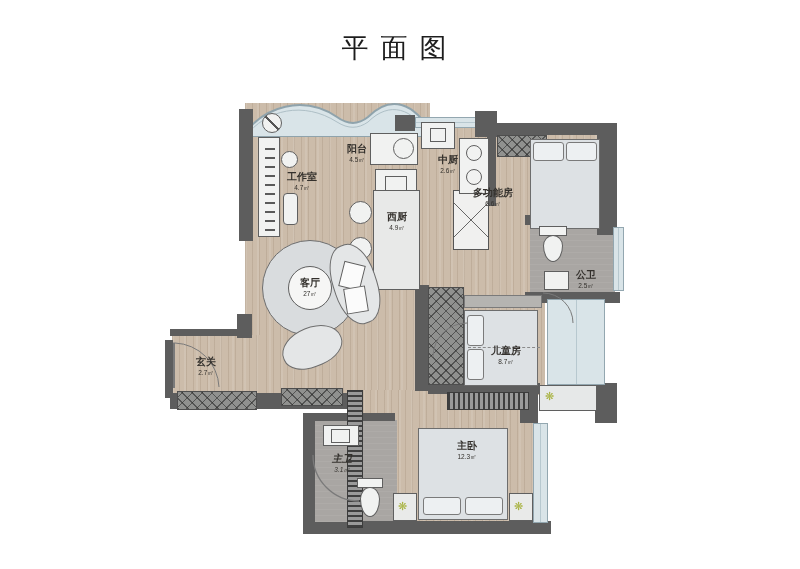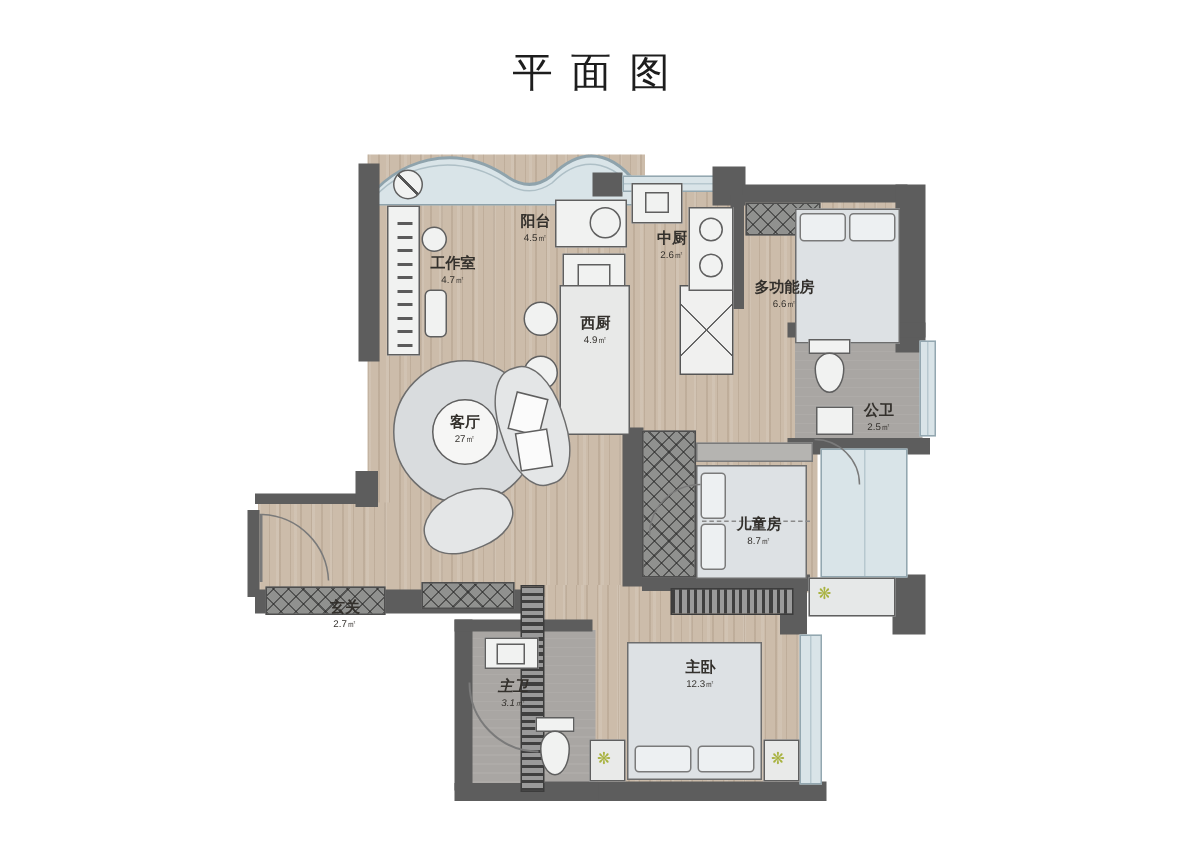--- a/index.html
+++ b/index.html
@@ -176,37 +176,37 @@
       <div class="a">4.7㎡</div>
     </div>
     <div class="rlabel" style="left:192px;top:58px;">
       <div class="n">阳台</div>
       <div class="a">4.5㎡</div>
     </div>
     <div class="rlabel" style="left:283px;top:69px;">
       <div class="n">中厨</div>
       <div class="a">2.6㎡</div>
     </div>
-    <div class="rlabel" style="left:358px;top:102px;">
+    <div class="rlabel" style="left:328px;top:102px;">
       <div class="n">多功能房</div>
       <div class="a">6.6㎡</div>
     </div>
     <div class="rlabel" style="left:232px;top:126px;">
       <div class="n">西厨</div>
       <div class="a">4.9㎡</div>
     </div>
     <div class="rlabel" style="left:421px;top:184px;">
       <div class="n">公卫</div>
       <div class="a">2.5㎡</div>
     </div>
     <div class="rlabel" style="left:145px;top:192px;">
       <div class="n">客厅</div>
       <div class="a">27㎡</div>
     </div>
-    <div class="rlabel" style="left:65px;top:271px;margin-top:44px;">
+    <div class="rlabel" style="left:41px;top:271px;">
       <div class="n">玄关</div>
       <div class="a">2.7㎡</div>
     </div>
     <div class="rlabel" style="left:341px;top:260px;">
       <div class="n">儿童房</div>
       <div class="a">8.7㎡</div>
     </div>
     <div class="rlabel" style="left:302px;top:355px;">
       <div class="n">主卧</div>
       <div class="a">12.3㎡</div>

